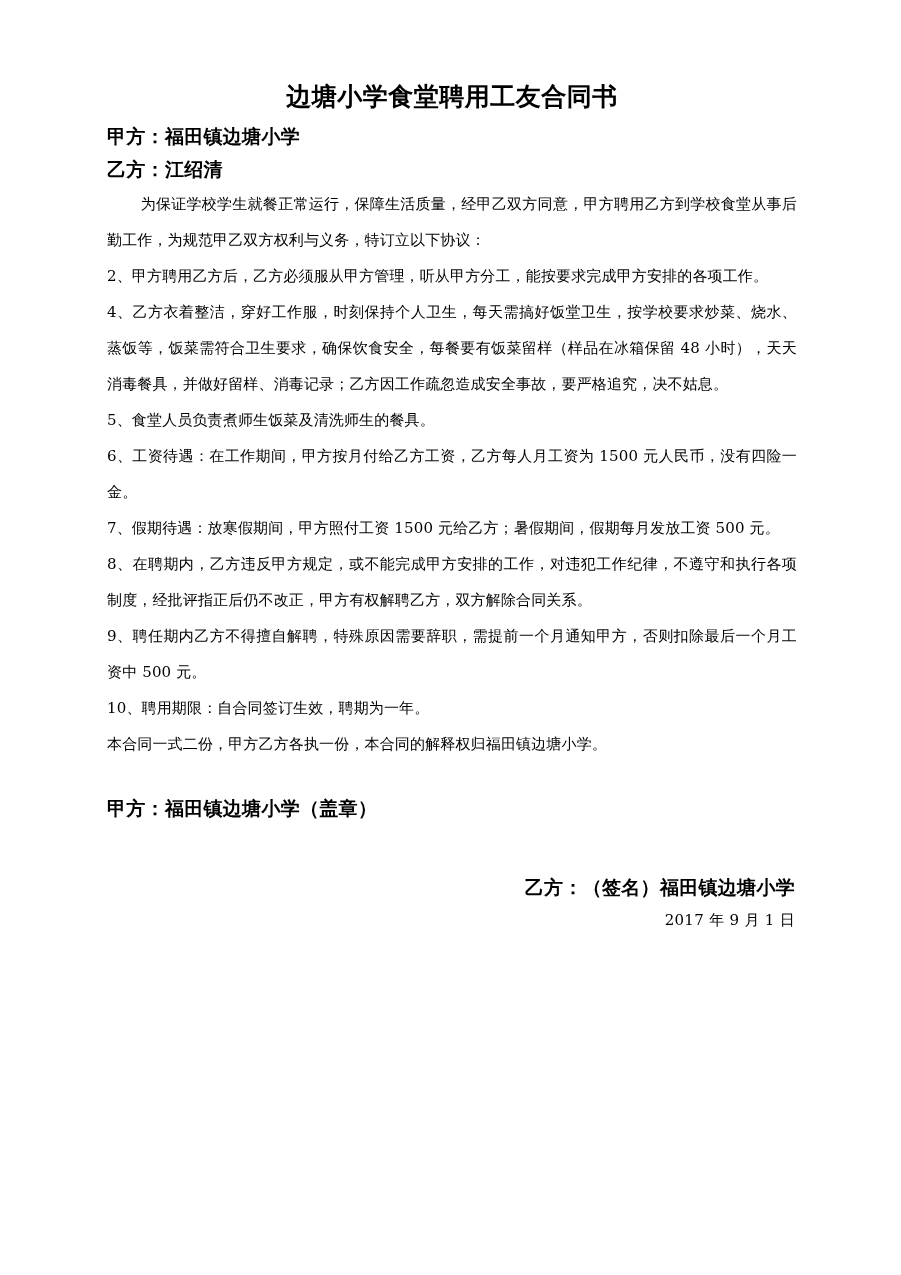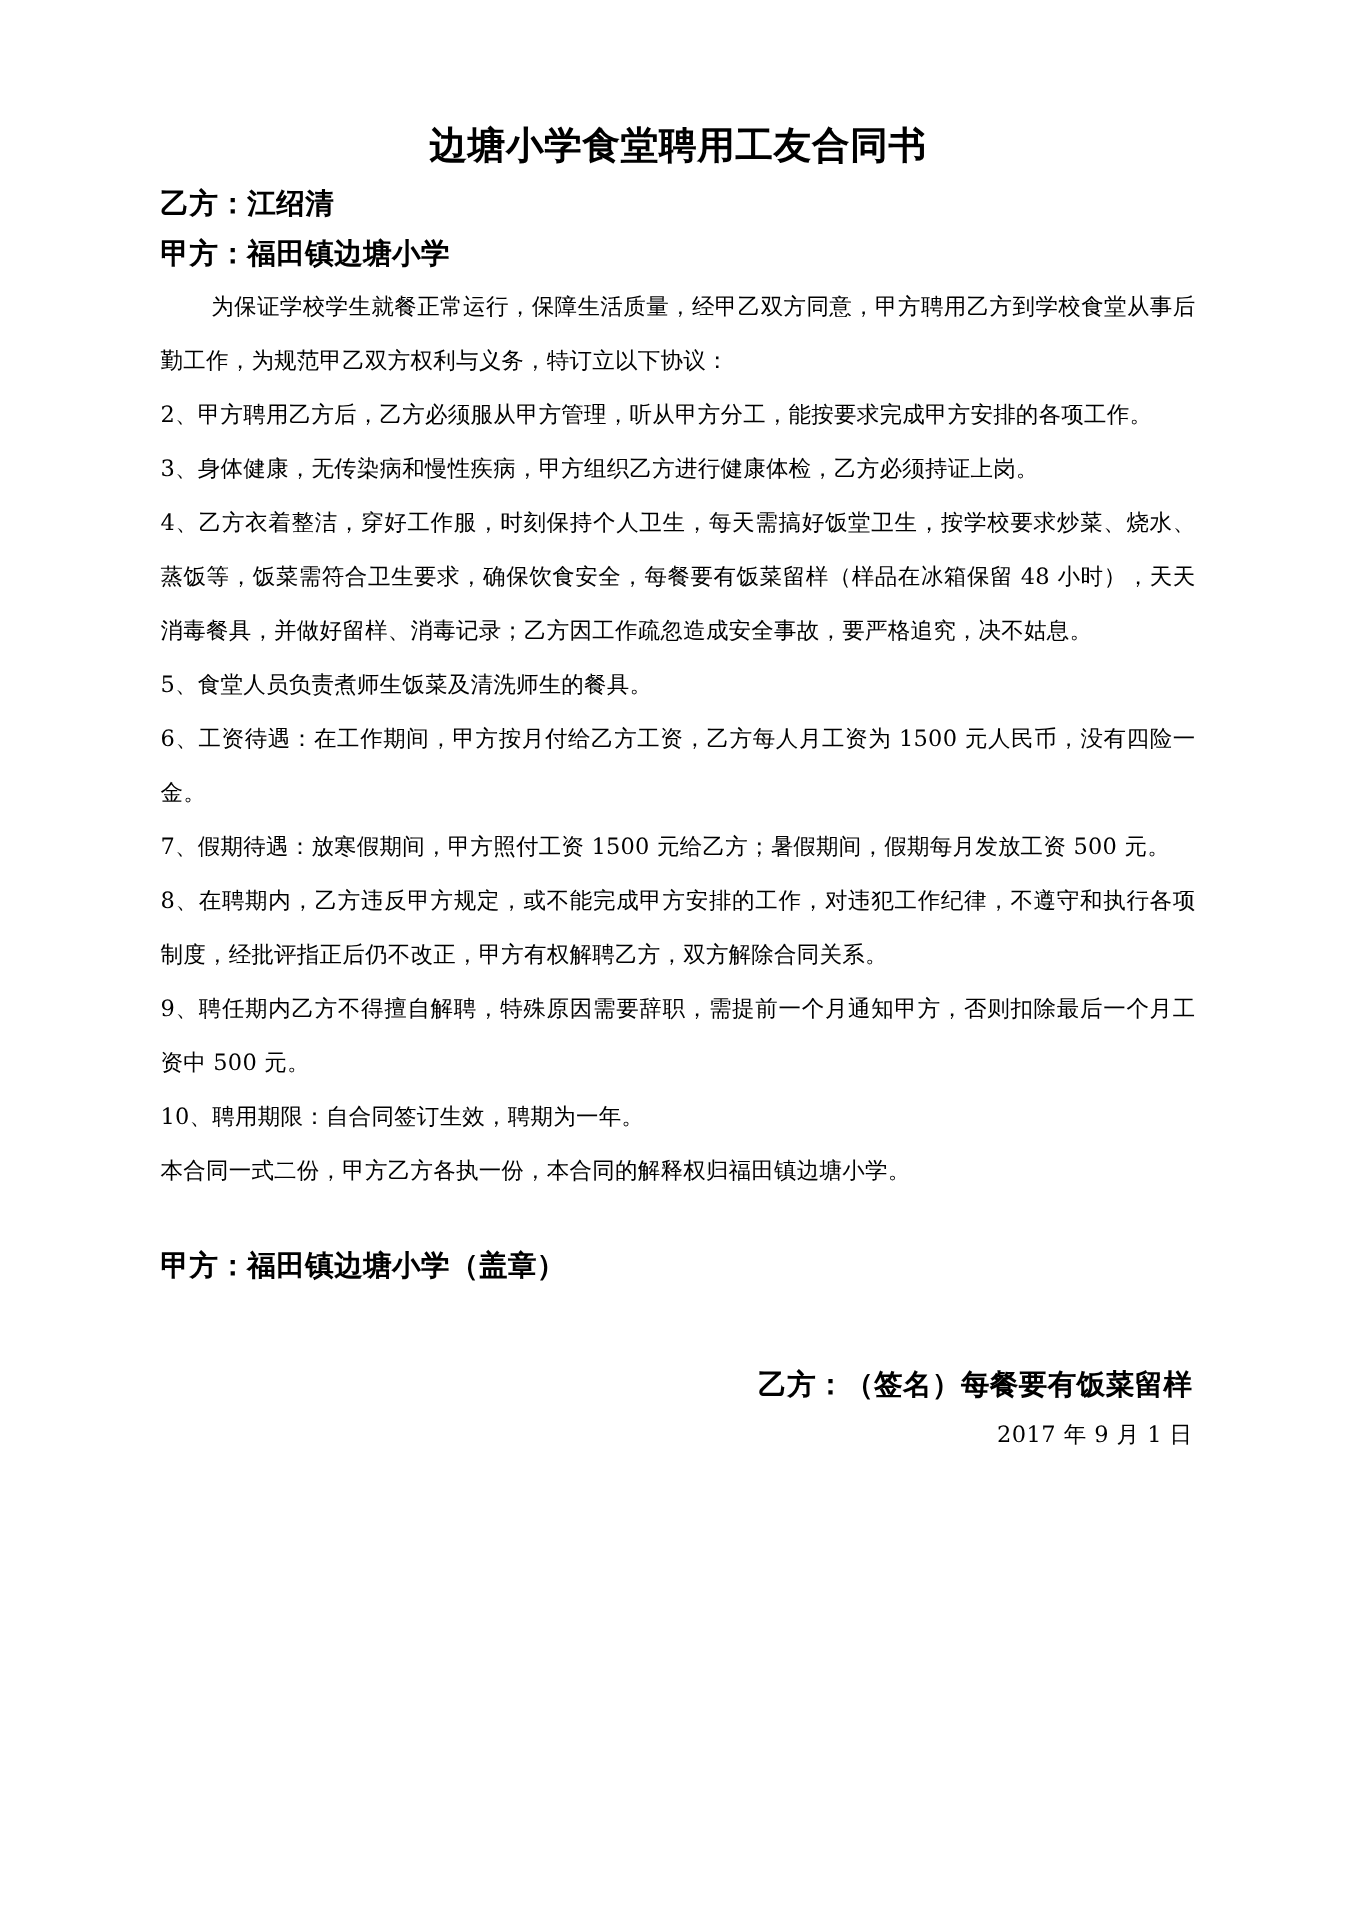--- a/index.html
+++ b/index.html
@@ -89,30 +89,29 @@
   }
 </style>
 </head>
 <body>
 
 <div class="page">
   <div class="content">
 
     <div class="doc-title">边塘小学食堂聘用工友合同书</div>
 
+    <div class="party-line">甲方：福田镇边塘小学</div>
+
     <div class="party-line">乙方：江绍清</div>
-
-    <div class="party-line">甲方：福田镇边塘小学</div>
 
     <div class="body-para indent">为保证学校学生就餐正常运行，保障生活质量，经甲乙双方同意，甲方聘用乙方到学校食堂从事后勤工作，为规范甲乙双方权利与义务，特订立以下协议：</div>
 
 
     <div class="body-para">2、甲方聘用乙方后，乙方必须服从甲方管理，听从甲方分工，能按要求完成甲方安排的各项工作。</div>
 
-    <div class="body-para">3、身体健康，无传染病和慢性疾病，甲方组织乙方进行健康体检，乙方必须持证上岗。</div>
 
     <div class="body-para">4、乙方衣着整洁，穿好工作服，时刻保持个人卫生，每天需搞好饭堂卫生，按学校要求炒菜、烧水、蒸饭等，饭菜需符合卫生要求，确保饮食安全，每餐要有饭菜留样（样品在冰箱保留 48 小时），天天消毒餐具，并做好留样、消毒记录；乙方因工作疏忽造成安全事故，要严格追究，决不姑息。</div>
 
     <div class="body-para">5、食堂人员负责煮师生饭菜及清洗师生的餐具。</div>
 
     <div class="body-para">6、工资待遇：在工作期间，甲方按月付给乙方工资，乙方每人月工资为 1500 元人民币，没有四险一金。</div>
 
     <div class="body-para">7、假期待遇：放寒假期间，甲方照付工资 1500 元给乙方；暑假期间，假期每月发放工资 500 元。</div>
 
     <div class="body-para">8、在聘期内，乙方违反甲方规定，或不能完成甲方安排的工作，对违犯工作纪律，不遵守和执行各项制度，经批评指正后仍不改正，甲方有权解聘乙方，双方解除合同关系。</div>
@@ -124,20 +123,20 @@
     <div class="body-para">本合同一式二份，甲方乙方各执一份，本合同的解释权归福田镇边塘小学。</div>
 
     <div class="sig-block">
       <div class="sig-line">甲方：福田镇边塘小学（盖章）</div>
 
       <div class="sig-gap"></div>
 
       <div class="sig-row">
         <div class="sig-line">乙方：（签名）</div>
         <div class="sig-right">
-          <div class="sig-org">每餐要有饭菜留样</div>
+          <div class="sig-org">福田镇边塘小学</div>
           <div class="sig-date">2017 年 9 月  1 日</div>
         </div>
       </div>
     </div>
 
   </div>
 </div>
 
 </body></html>

